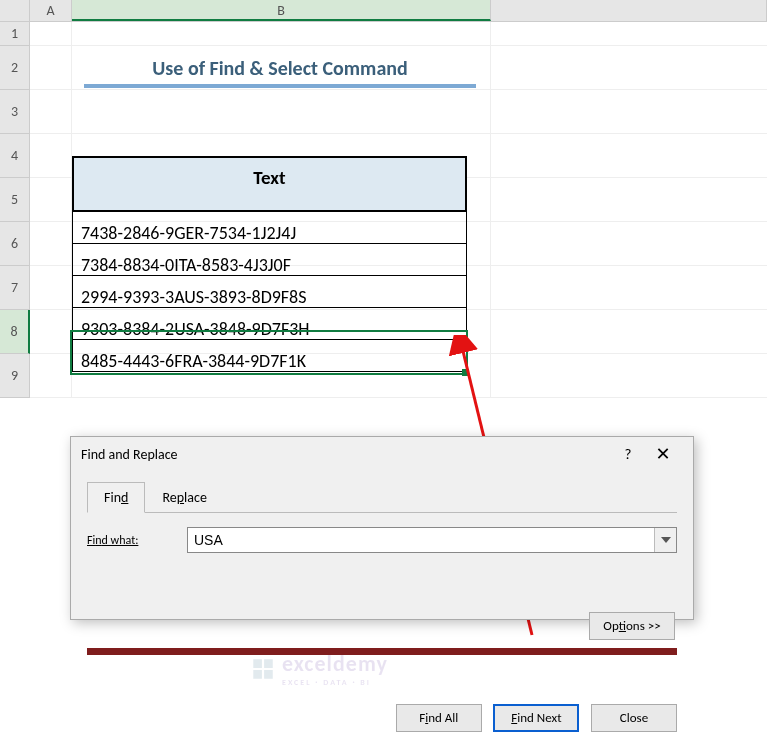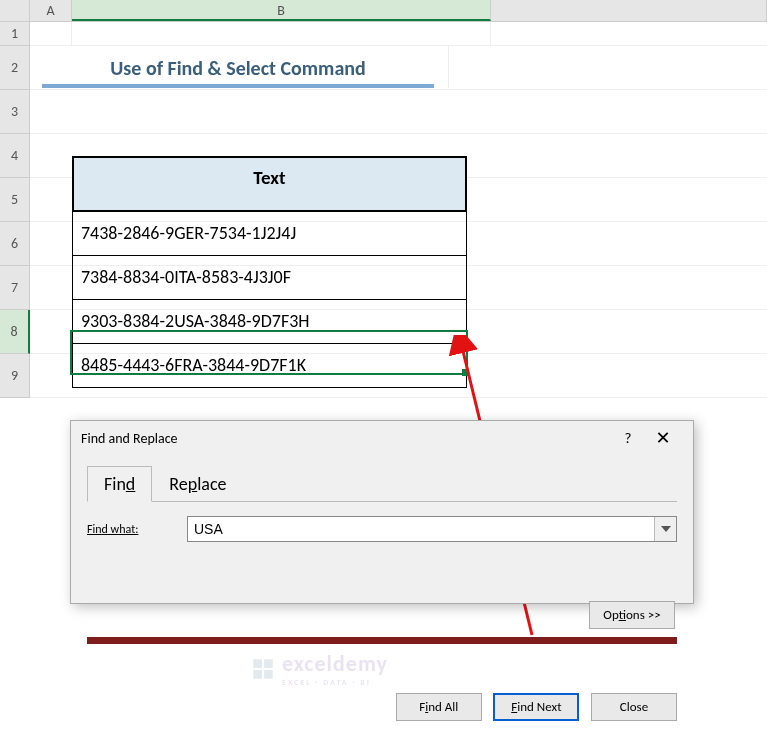--- a/index.html
+++ b/index.html
@@ -19,41 +19,41 @@
 .row-headers { width: 30px; }
 .row-h { height: 44px; text-align: center; font-size: 14px; color: #555; border-bottom: 1px solid #ccc; border-right: 1px solid #ccc; line-height: 44px; background: #e6e6e6; }
 .row-h.r1 { height: 24px; line-height: 24px; }
 .row-h.sel { background: #d6e8d6; border-right: 2px solid #107c41; }
 
 .cells { position: relative; flex: 1; }
 .cell-row { display: flex; border-bottom: 1px solid #eee; }
 .cell-row .ca { width: 42px; border-right: 1px solid #eee; }
 .cell-row .cb { width: 419px; border-right: 1px solid #eee; }
 .r1 { height: 24px; }
-.rbig { height: 44px; flex-direction: column; }
+.rbig { height: 44px; }
 
 .title-text { display: inline-block; width: 392px; margin-left: 12px; margin-top: 6px; padding: 4px 0; font-size: 20px; font-weight: bold; color: #3b5f7a; text-align: center; border-bottom: 4px solid #7da9d4; }
 
 .table-box { position: absolute; left: 72px; top: 156px; width: 395px; }
 .th { height: 56px; background: #dde9f2; border: 2px solid #000; text-align: center; font-weight: bold; font-size: 19px; line-height: 40px; }
-.td { height: 44px; border: 1px solid #000; border-top: none; padding-left: 8px; font-size: 18px; line-height: 42px; }
+.td { height: 32px; border: 1px solid #000; border-top: none; padding-left: 8px; font-size: 18px; line-height: 42px; }
 .td:first-of-type { border-top: none; }
 .table-box .td + .td { border-top: none; }
 
 .sel-cell { position: absolute; left: 70px; top: 330px; width: 398px; height: 45px; border: 2px solid #107c41; pointer-events: none; }
 .sel-handle { position: absolute; right: -3px; bottom: -3px; width: 7px; height: 7px; background: #107c41; }
 
-.dialog { position: absolute; left: 70px; top: 420px; width: 624px; height: 184px; background: #f0f0f0; border: 1px solid #aaa; box-shadow: 3px 3px 12px rgba(0,0,0,0.25); }
+.dialog { position: absolute; left: 70px; top: 436px; width: 624px; height: 184px; background: #f0f0f0; border: 1px solid #aaa; box-shadow: 3px 3px 12px rgba(0,0,0,0.25); }
 .dlg-title { display: flex; align-items: center; height: 34px; padding: 0 10px; font-size: 14px; }
 .dlg-title .t { flex: 1; }
 .dlg-title .q { width: 30px; text-align: center; font-size: 15px; }
 .dlg-title .x { width: 40px; text-align: center; font-size: 18px; }
 .dlg-body { padding: 10px 16px 0 16px; }
 .tabs { display: flex; border-bottom: 1px solid #bbb; margin-bottom: 14px; }
-.tab { padding: 6px 16px 6px 16px; font-size: 18px; border: 1px solid transparent; border-bottom: none; position: relative; top: 1px; }
+.tab { padding: 6px 16px 6px 16px; font-size: 14px; border: 1px solid transparent; border-bottom: none; position: relative; top: 1px; }
 .tab.active { background: #f0f0f0; border: 1px solid #bbb; border-bottom: 1px solid #f0f0f0; }
 .tab .u { text-decoration: underline; }
 .frow { display: flex; align-items: center; margin-bottom: 10px; }
 .flabel { width: 100px; font-size: 12px; text-decoration: underline; }
 .flabel .u { text-decoration: underline; }
 .fcombo { flex: 1; display: flex; height: 26px; border: 1px solid #888; background: #fff; }
 .fcombo input { flex: 1; border: none; padding: 0 6px; font-size: 14px; outline: none; background: #fff; }
 .fcombo .dd { width: 22px; border-left: 1px solid #bbb; background: #efefef; display: flex; align-items: center; justify-content: center; }
 .fcombo .dd svg { width: 10px; height: 6px; }
 .opts-row { text-align: right; margin-top: 22px; margin-bottom: 8px; padding-right: 2px; }
@@ -128,20 +128,21 @@
           <div class="ca"></div>
           <div class="cb"></div>
         </div>
     </div>
   </div>
 
   <div class="table-box">
     <div class="th">Text</div>
     <div class="td">7438-2846-9GER-7534-1J2J4J</div>
     <div class="td">7384-8834-0ITA-8583-4J3J0F</div>
+    <div class="td">2994-9393-3AUS-3893-8D9F8S</div>
     <div class="td">9303-8384-2USA-3848-9D7F3H</div>
     <div class="td">8485-4443-6FRA-3844-9D7F1K</div>
   </div>
 
   <div class="sel-cell">
     <div class="sel-handle"></div>
   </div>
 
   <svg class="arrow" width="130" height="320">
     <defs>

